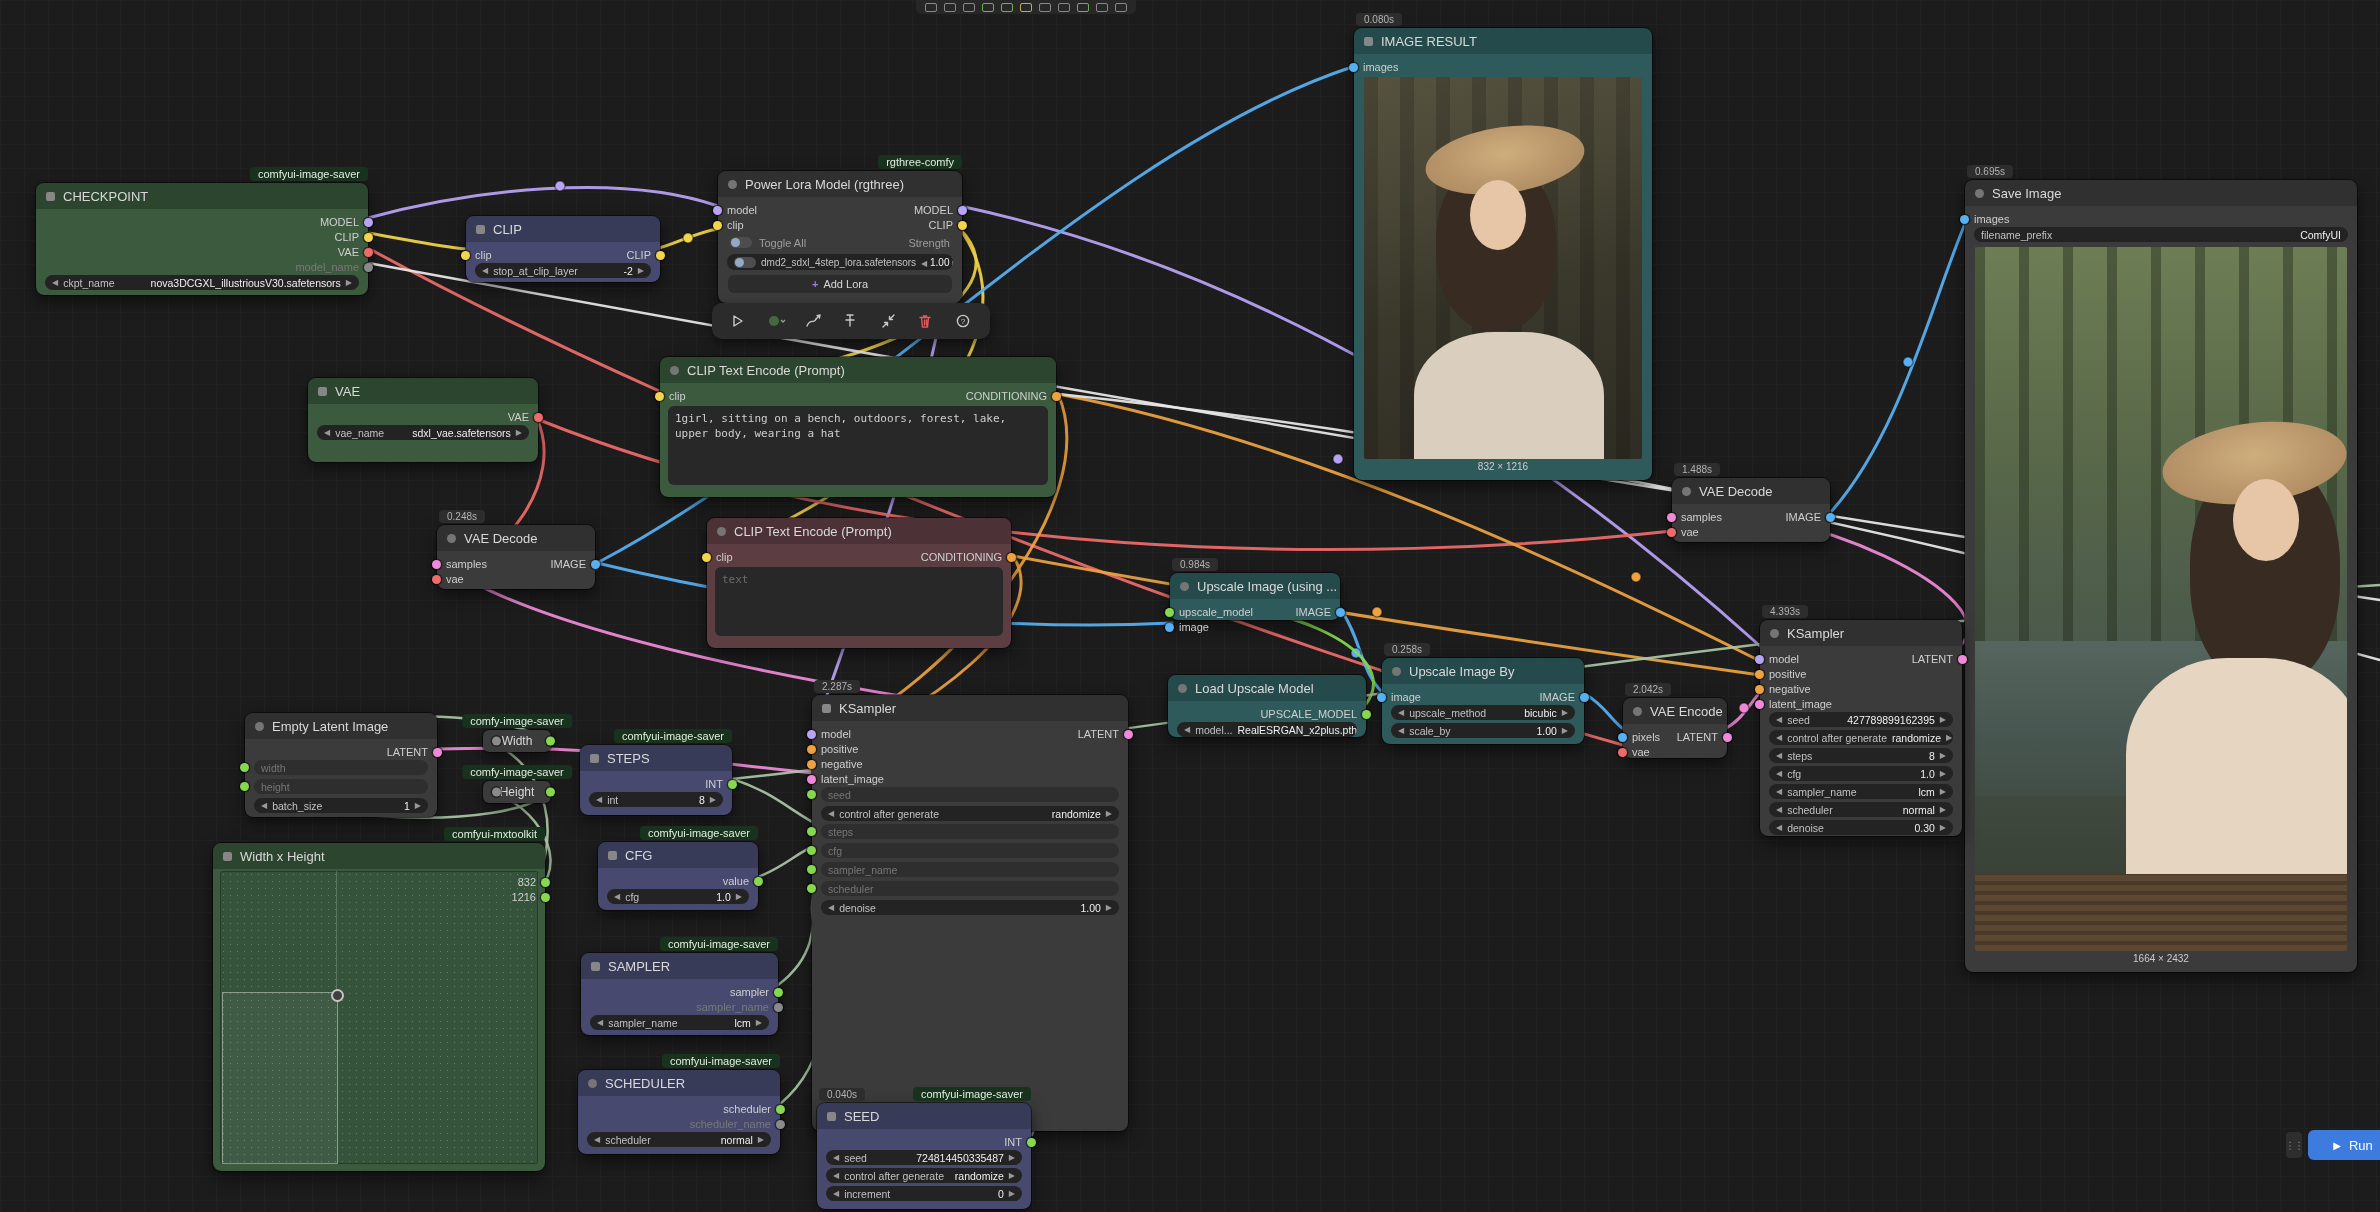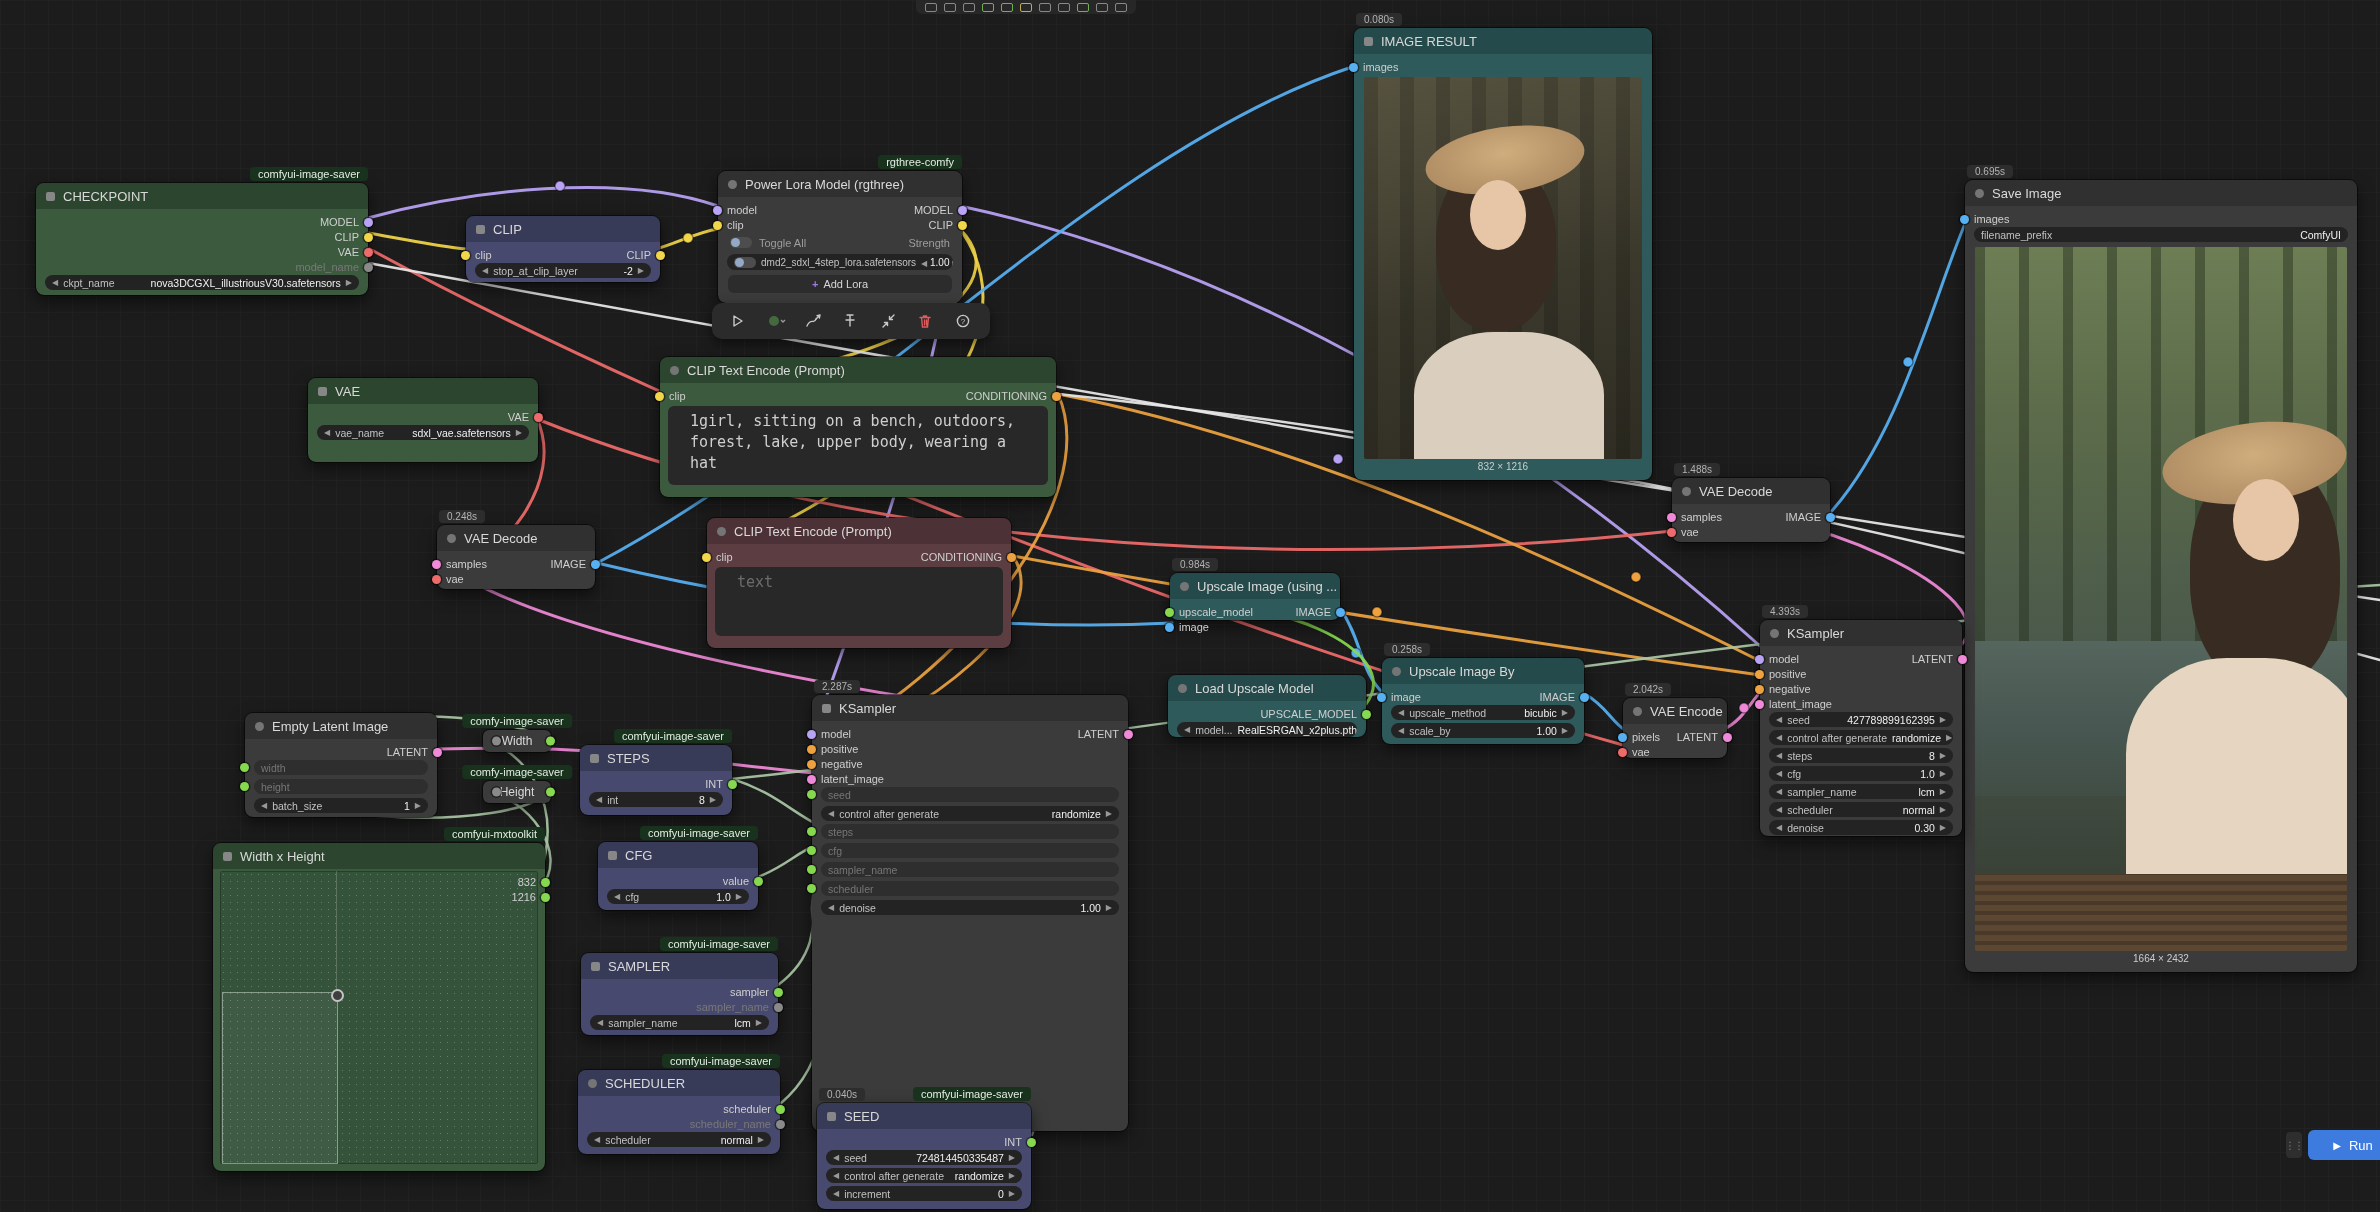--- a/index.html
+++ b/index.html
@@ -31,22 +31,22 @@
   .mutedlbl{color:#787878}
   .widget{flex:0 0 15px;height:15px;margin:2px 9px 1px;background:#232323;border-radius:8px;
           display:flex;align-items:center;padding:0 7px;font-size:10.5px;color:#c2c2c2;gap:5px;
           position:relative;z-index:2;white-space:nowrap;overflow:hidden}
   .widget .arr{color:#999;font-size:8px;flex:0 0 auto}
   .wval{margin-left:auto;color:#f0f0f0}
   .widget.muted{background:#2e2e2e;color:#767676}
   .mrow{display:flex;align-items:center;flex:0 0 15px;margin:2px 0 2px;position:relative;z-index:2}
   .mrow .dot{margin-left:-5px}
   .mrow .widget{flex:1;margin:0 9px 0 5px}
-  .textarea{margin:4px 8px 6px;background:#282828;border-radius:6px;flex:1;padding:5px 22px;
-            font-family:"DejaVu Sans Mono",monospace;font-size:15px;color:#cfcfcf;
+  .textarea{margin:4px 8px 6px;background:#282828;border-radius:6px;flex:1;padding:5px 7px;
+            font-family:"DejaVu Sans Mono",monospace;font-size:11px;color:#cfcfcf;
             line-height:1.4;text-align:left;overflow:hidden}
   .textarea.ph{color:#6c6c6c}
   .preview{margin:4px 10px 2px;border-radius:2px;overflow:hidden;position:relative;flex:1}
   .caption{flex:0 0 13px;text-align:center;font-size:10px;color:#cccccc}
   .badge{position:absolute;top:-15px;left:2px;background:#2d2d2d;color:#b3b3b3;font-size:10px;
          padding:1px 8px;border-radius:4px;z-index:3;white-space:nowrap}
   .ctx{position:absolute;top:-16px;background:#18321d;color:#e2ecd f;color:#e2ece2;font-size:11px;
        padding:1px 8px;border-radius:4px;z-index:3;white-space:nowrap}
   .ctx.right{right:0}.ctx.center{left:50%;transform:translateX(-50%)}
   .reroute{border-radius:6px}

